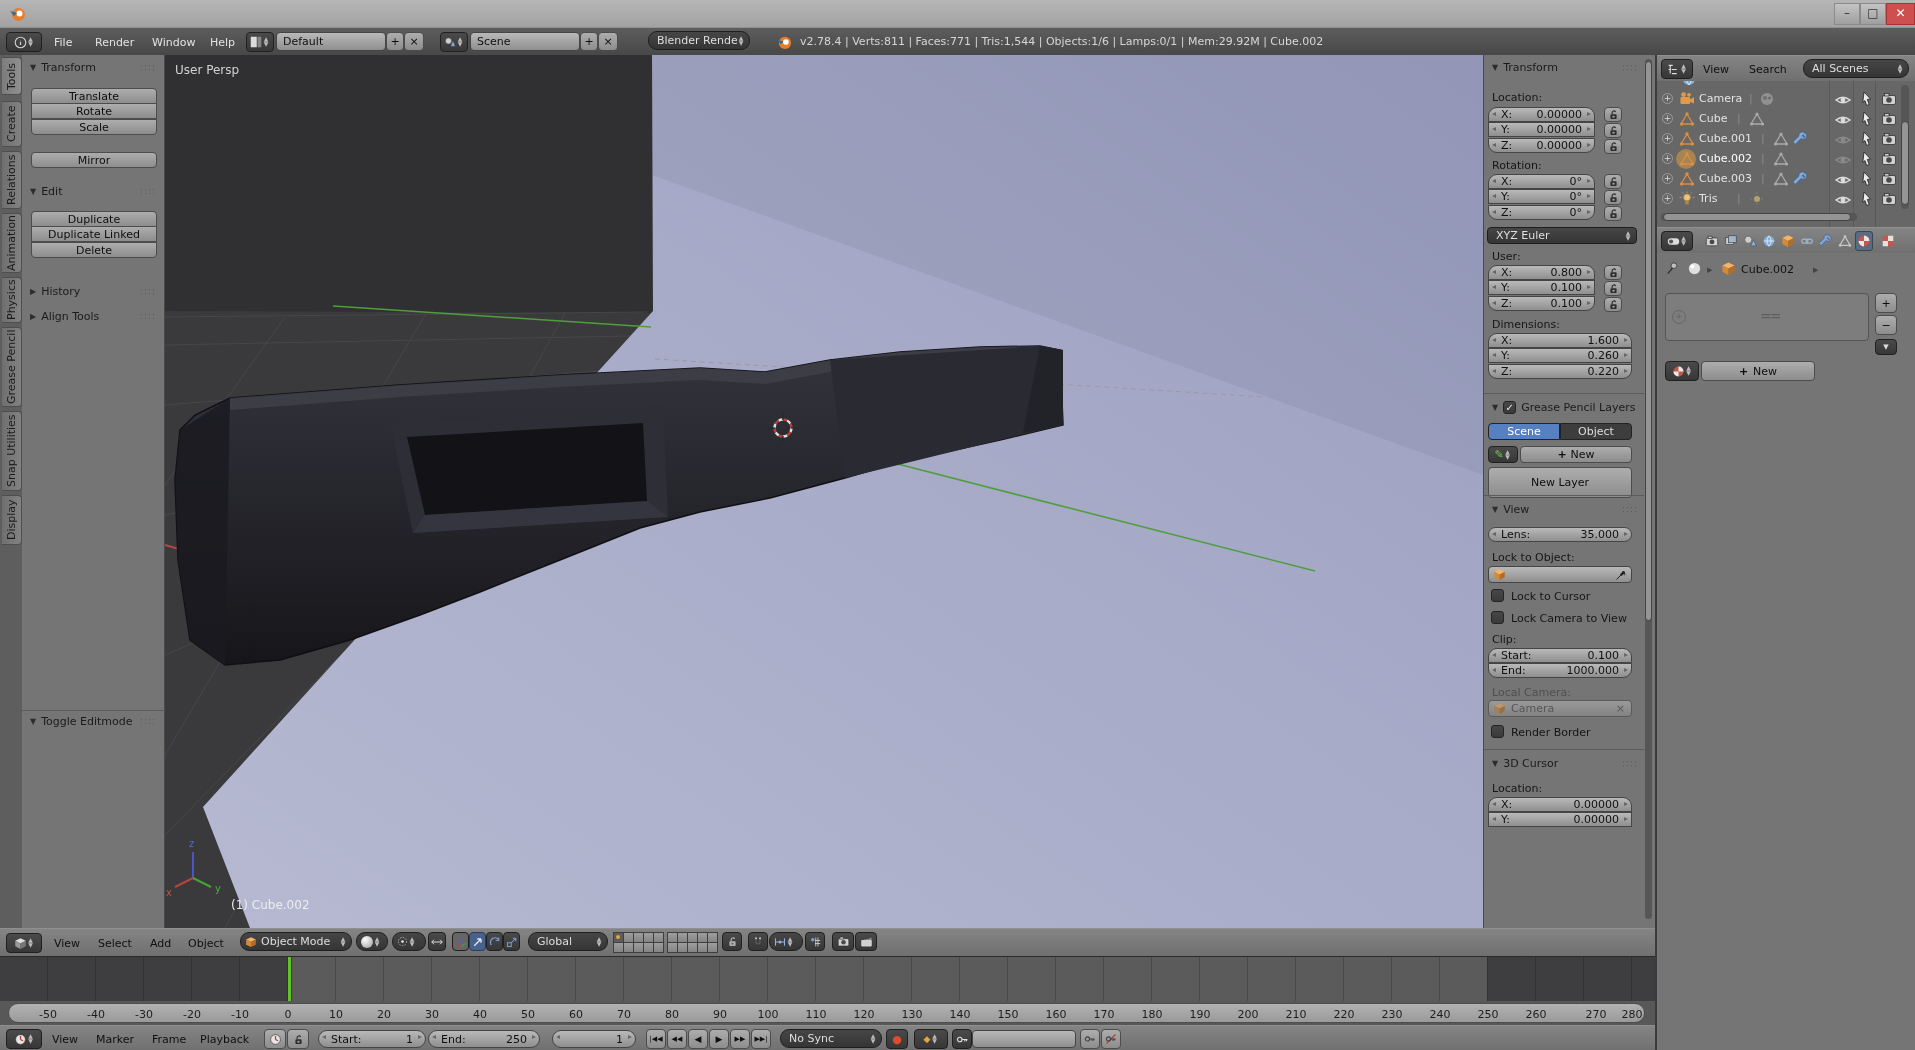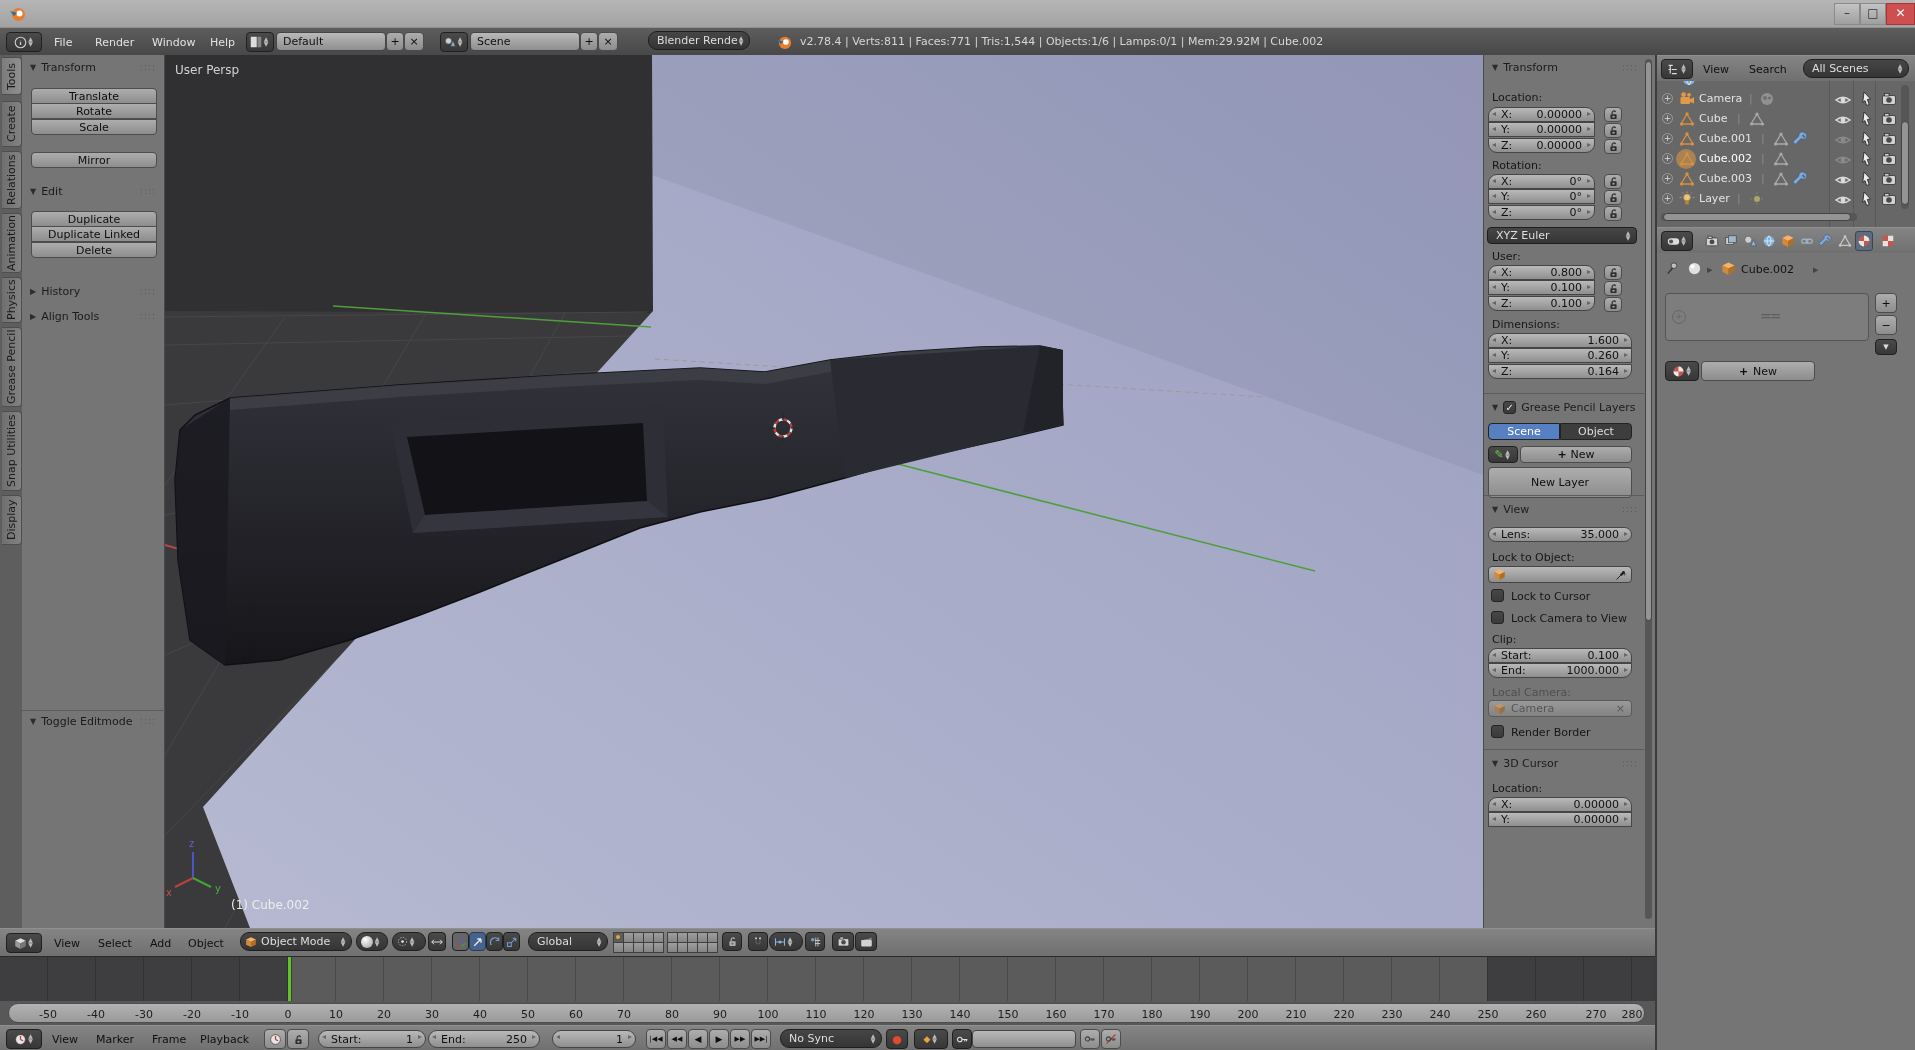--- a/index.html
+++ b/index.html
@@ -494,21 +494,21 @@
     <div class="cap first" style="left:4px;top:278px;width:144px">
         <span class="l">X:</span>
         <span class="v">1.600</span>
       </div>
     <div class="cap mid" style="left:4px;top:294px;width:144px">
         <span class="l">Y:</span>
         <span class="v">0.260</span>
       </div>
     <div class="cap last" style="left:4px;top:310px;width:144px">
         <span class="l">Z:</span>
-        <span class="v">0.164</span>
+        <span class="v">0.220</span>
       </div>
 
     <div class="abs" style="left:0;top:338px;width:160px;height:1px;background:#5c5c5c"></div>
     <div class="phdr" style="left:8px;top:346px">
       <span class="tri">▼</span>
       <span class="chk" style="position:static">✓</span>
       <span>Grease Pencil Layers</span>
     </div>
     <div class="seg" style="left:4px;top:368px;width:72px;background:#5680c2;border-radius:4px 0 0 4px;color:#fff">Scene</div>
     <div class="seg" style="left:76px;top:368px;width:72px;background:#3d3d3d;border-radius:0 4px 4px 0">Object</div>
@@ -733,21 +733,21 @@
         <svg class="oi" style="left:224px;top:2px" viewBox="0 0 16 16">
             <use href="#i-cam"></use>
           </svg>
       </div>
 
       <div class="orow" style="top:108px">
         <span class="expand" style="left:5px">+</span>
         <svg class="oi" style="left:22px;top:2px" viewBox="0 0 16 16">
             <use href="#i-lamp"></use>
           </svg>
-        <span class="nm" style="left:42px">Layer</span>
+        <span class="nm" style="left:42px">Tris</span>
         <span class="sep" style="left:80px">|</span>
         <svg class="oi" style="left:92px;top:2px;opacity:.7" viewBox="0 0 16 16">
             <circle cx="8" cy="8" r="3" fill="#cdbd6a"></circle>
             <g stroke="#9a9a5a" stroke-width="1" stroke-dasharray="1.5,1.5">
               <line x1="8" y1="1" x2="8" y2="4"></line>
               <line x1="8" y1="12" x2="8" y2="15"></line>
               <line x1="1" y1="8" x2="4" y2="8"></line>
               <line x1="12" y1="8" x2="15" y2="8"></line>
             </g>
           </svg>

